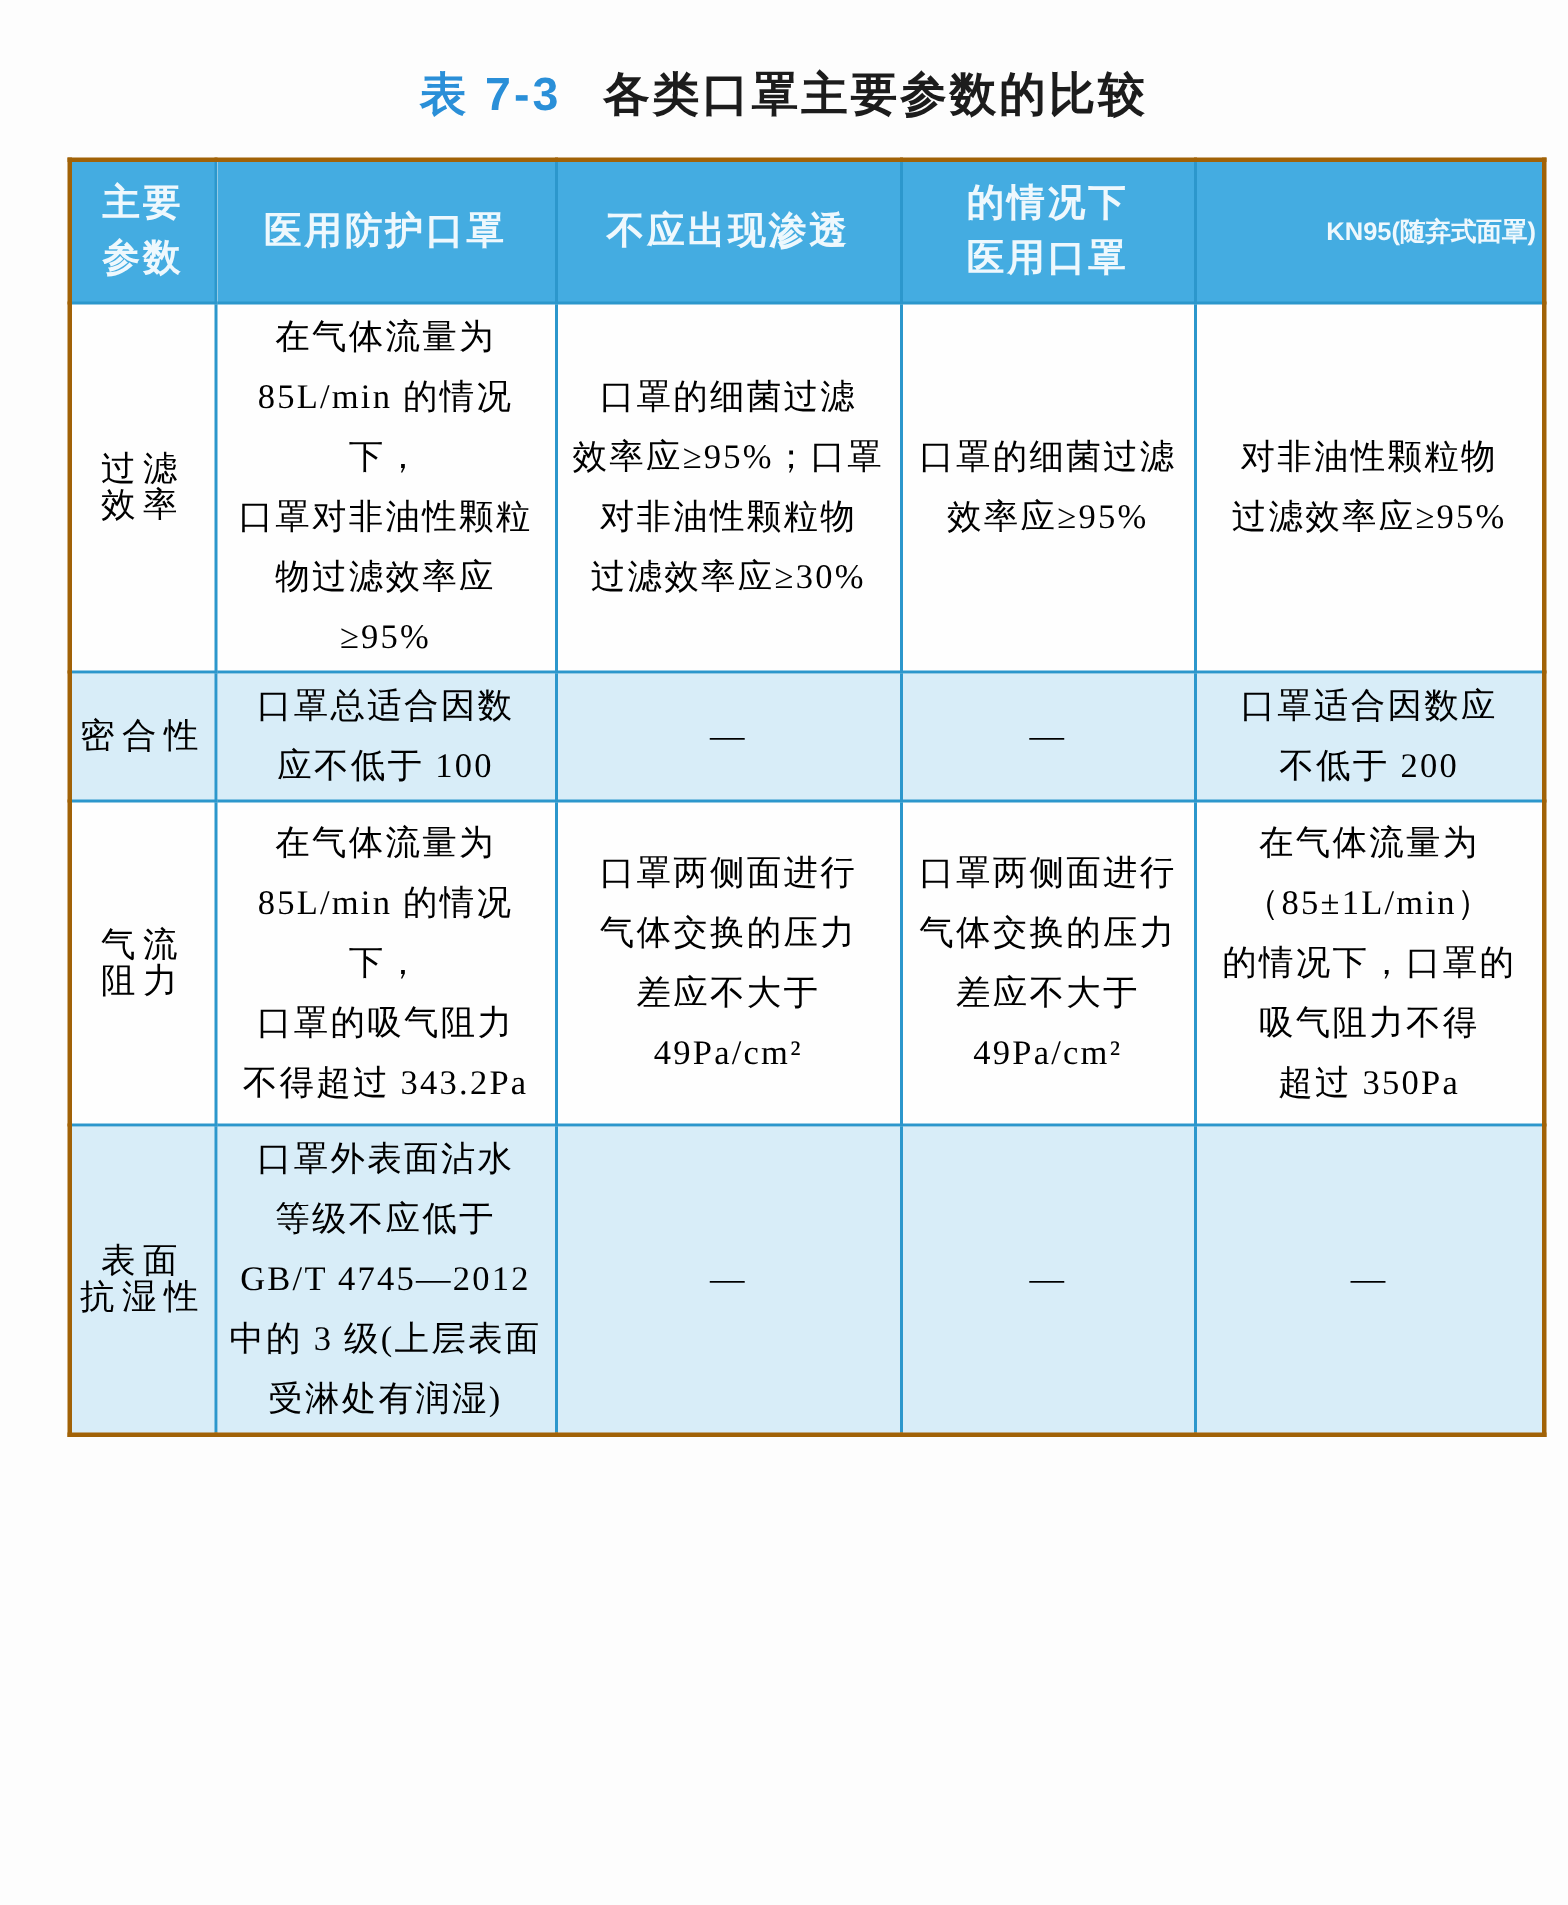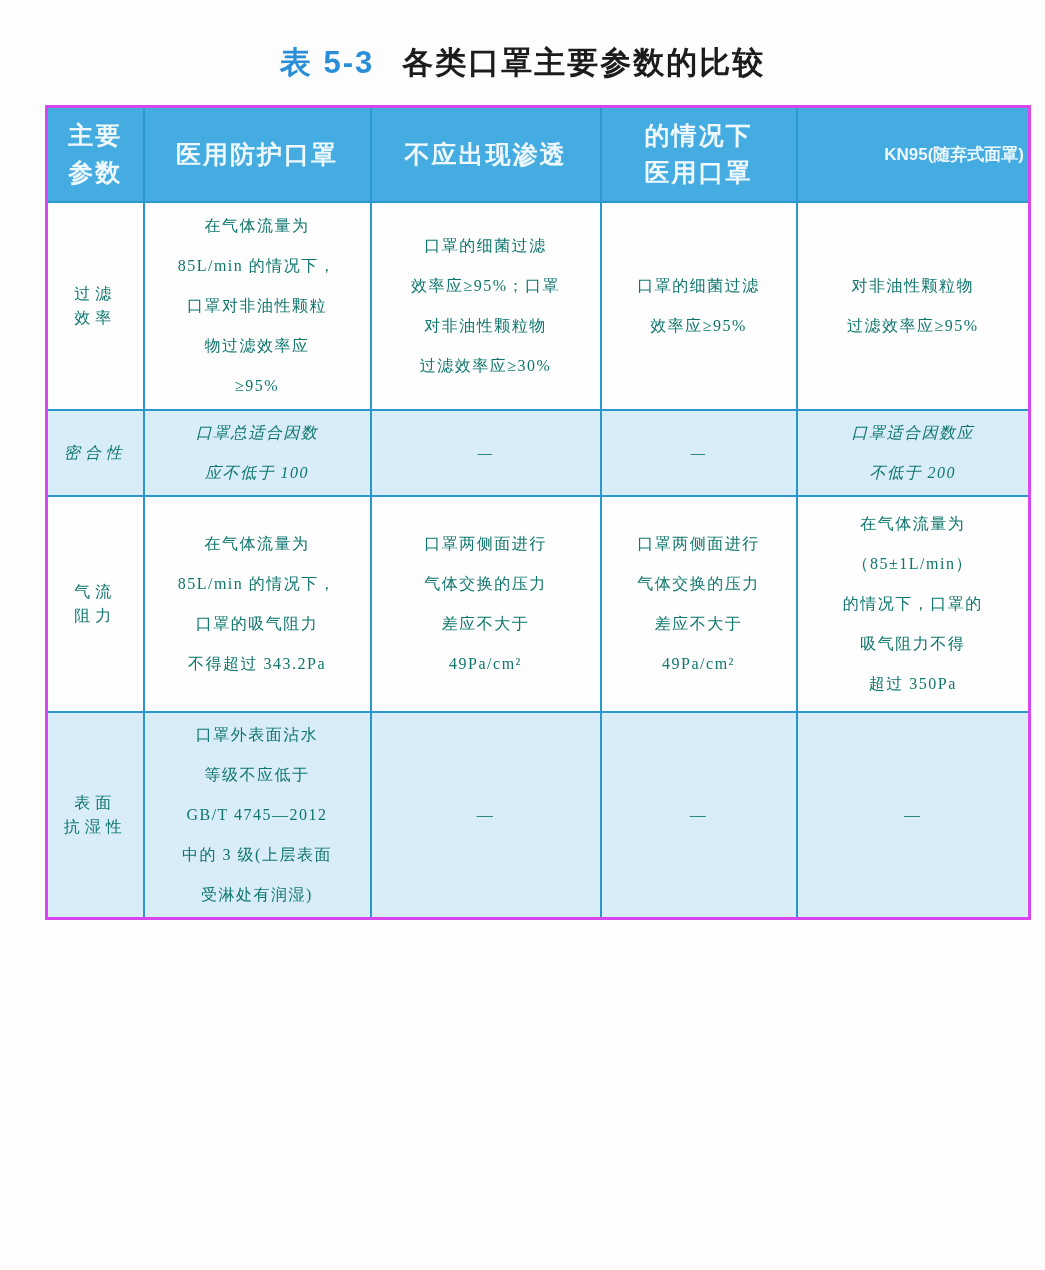--- a/index.html
+++ b/index.html
@@ -23,21 +23,21 @@
   .title-num {
     color: #2a8fd8;
     margin-right: 28px;
   }
   table.cmp {
     margin-left: 45px;
     margin-top: 21px;
     width: 983px;
     border-collapse: collapse;
     table-layout: fixed;
-    border: 3px solid #d946ef;
+    border: 3px solid #a16207;
   }
   .cmp th, .cmp td {
     border: 2px solid #2c97cc;
     text-align: center;
     vertical-align: middle;
     white-space: pre-line;
     padding: 2px 4px;
     overflow: hidden;
   }
   .cmp thead tr { height: 95px; }
@@ -50,48 +50,48 @@
     background: #44ace1;
     letter-spacing: 2px;
   }
   .cmp thead th:last-child {
     letter-spacing: 0;
     font-size: 17px;
     text-align: right;
   }
   .cmp tbody td {
     font-family: "Liberation Serif", "DejaVu Serif", serif;
-    font-size: 16px;
+    font-size: 23px;
     line-height: 40px;
-    color: #0f766e;
+    color: #000000;
     letter-spacing: 1.5px;
   }
   .cmp tbody td.param {
     letter-spacing: 5px;
     line-height: 24px;
   }
   .cmp tbody tr:nth-child(odd)  { background: #fefefe; }
   .cmp tbody tr:nth-child(even) { background: #d8edf8; }
   .cmp tbody tr:nth-child(1) { height: 208px; }
-  .cmp tbody tr:nth-child(2) { height: 72px; font-style: italic; }
+  .cmp tbody tr:nth-child(2) { height: 72px; }
   .cmp tbody tr:nth-child(3) { height: 216px; }
   .cmp tbody tr:nth-child(4) { height: 206px; }
   .cmp tbody tr:nth-child(5) { height: 216px; }
   .cmp tbody tr:nth-child(6) { height: 89px; }
   col.c0 { width: 97px; }
   col.c1 { width: 227px; }
   col.c2 { width: 230px; }
   col.c3 { width: 196px; }
   col.c4 { width: 233px; }
 </style>
 </head>
 <body>
 
 <div class="title">
-  <span class="title-num">表 5-3</span><span>各类口罩主要参数的比较</span>
+  <span class="title-num">表 7-3</span><span>各类口罩主要参数的比较</span>
 </div>
 
 <table class="cmp">
   <colgroup>
     <col class="c0">
       <col class="c1">
       <col class="c2">
       <col class="c3">
       <col class="c4">
   </colgroup>

